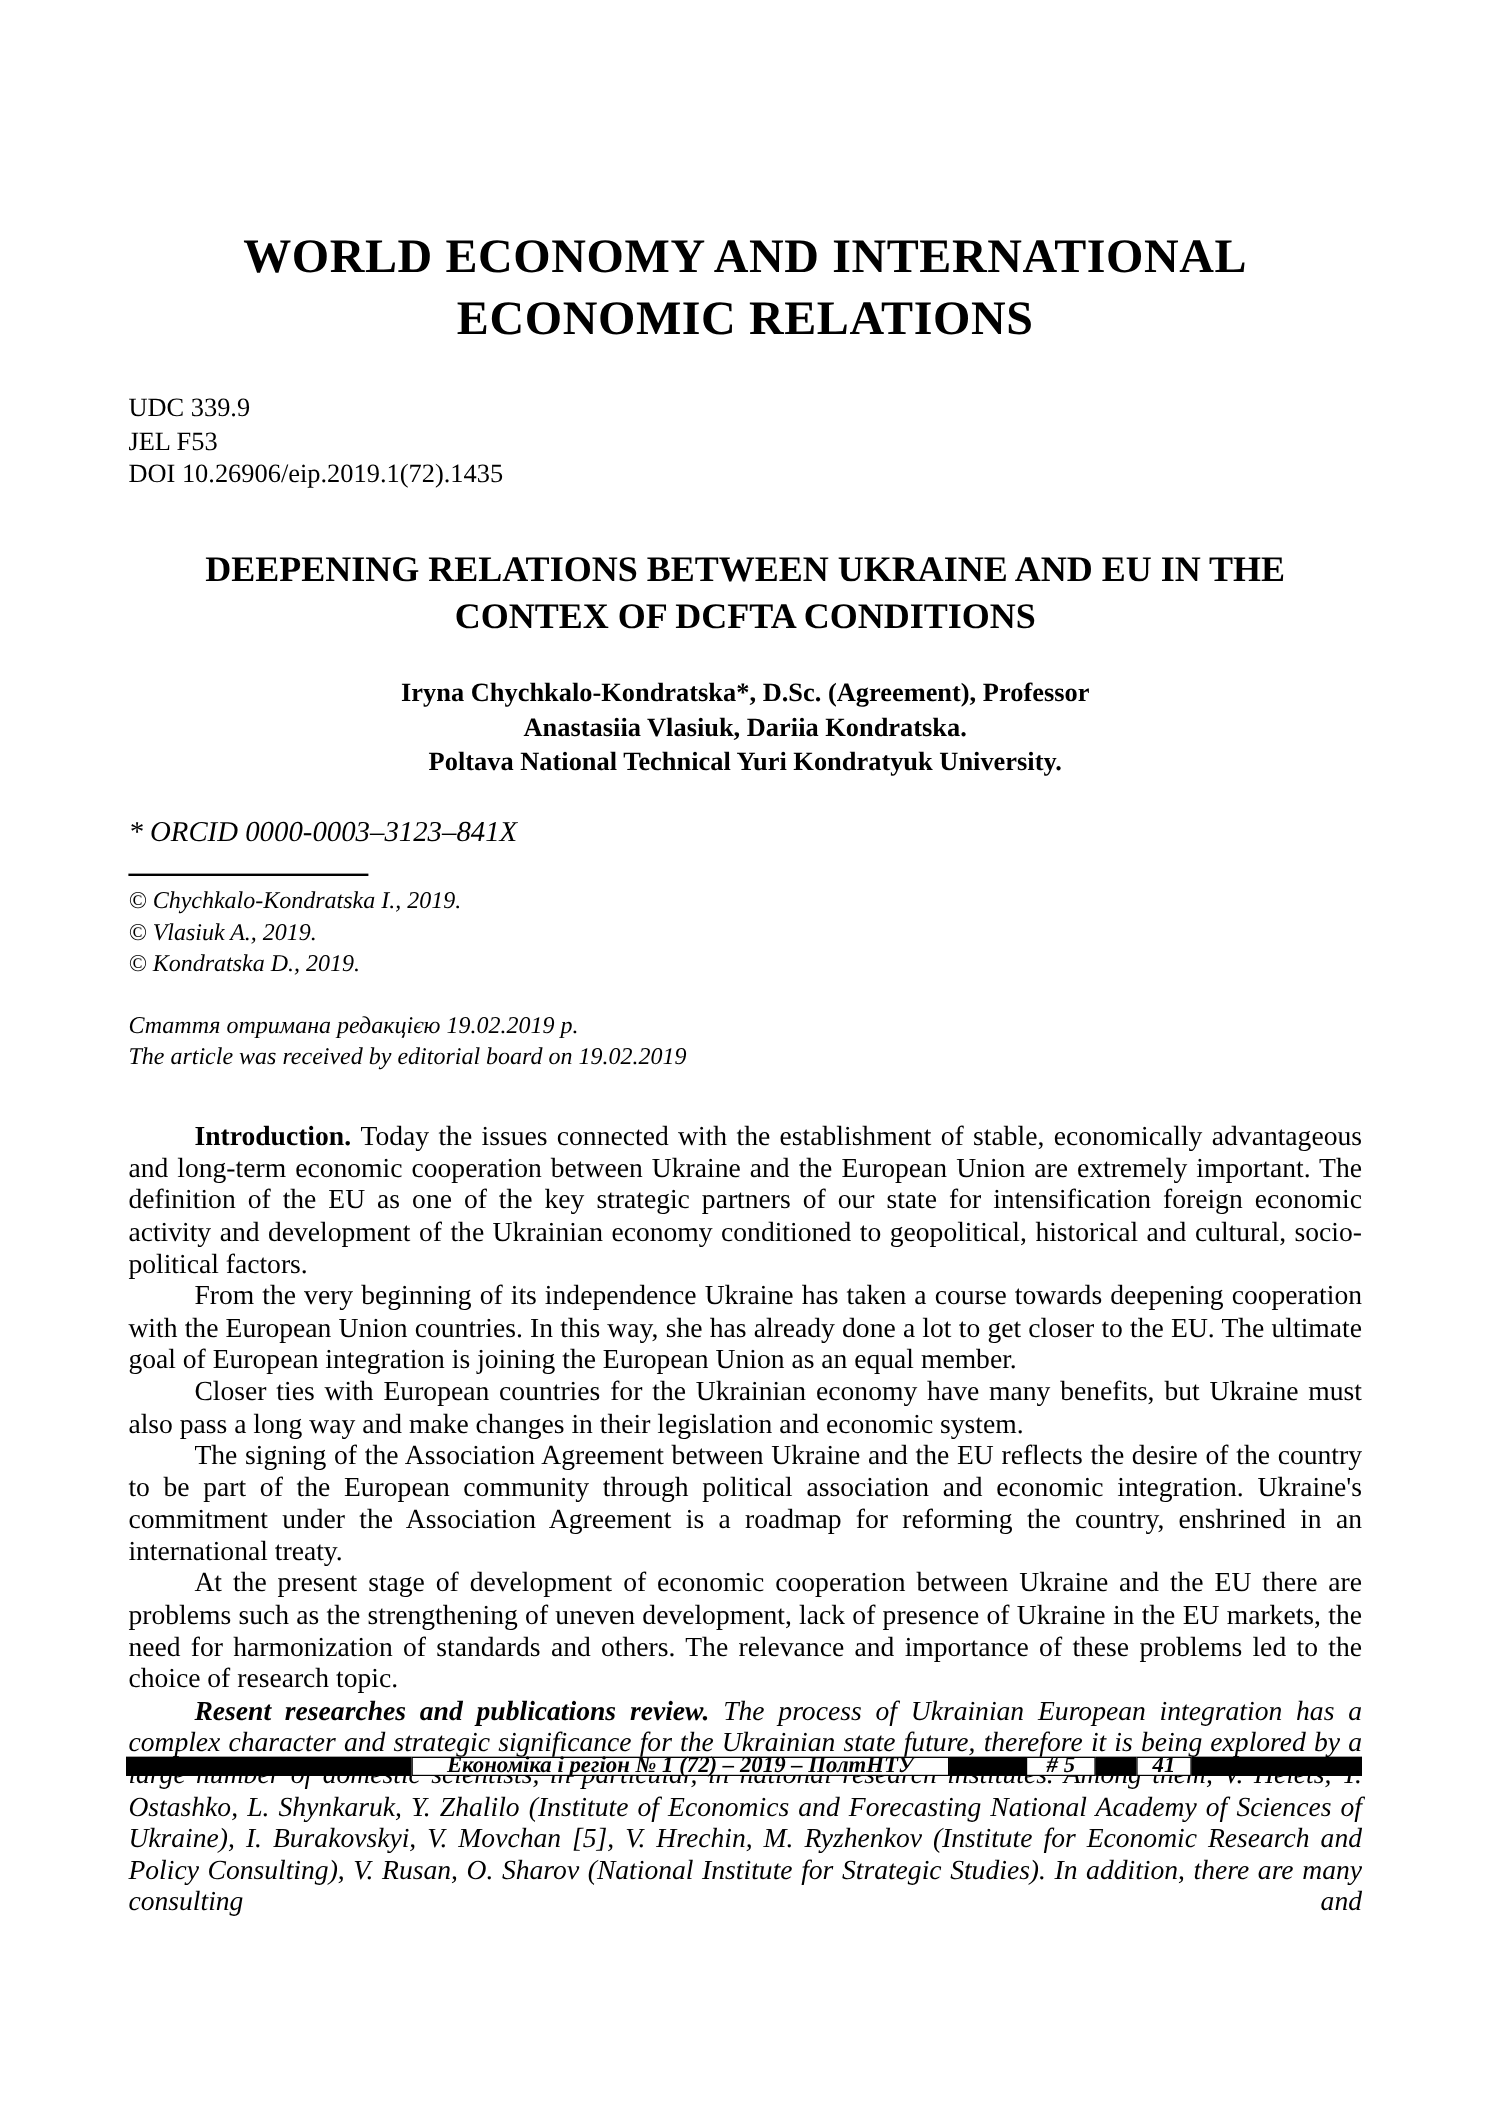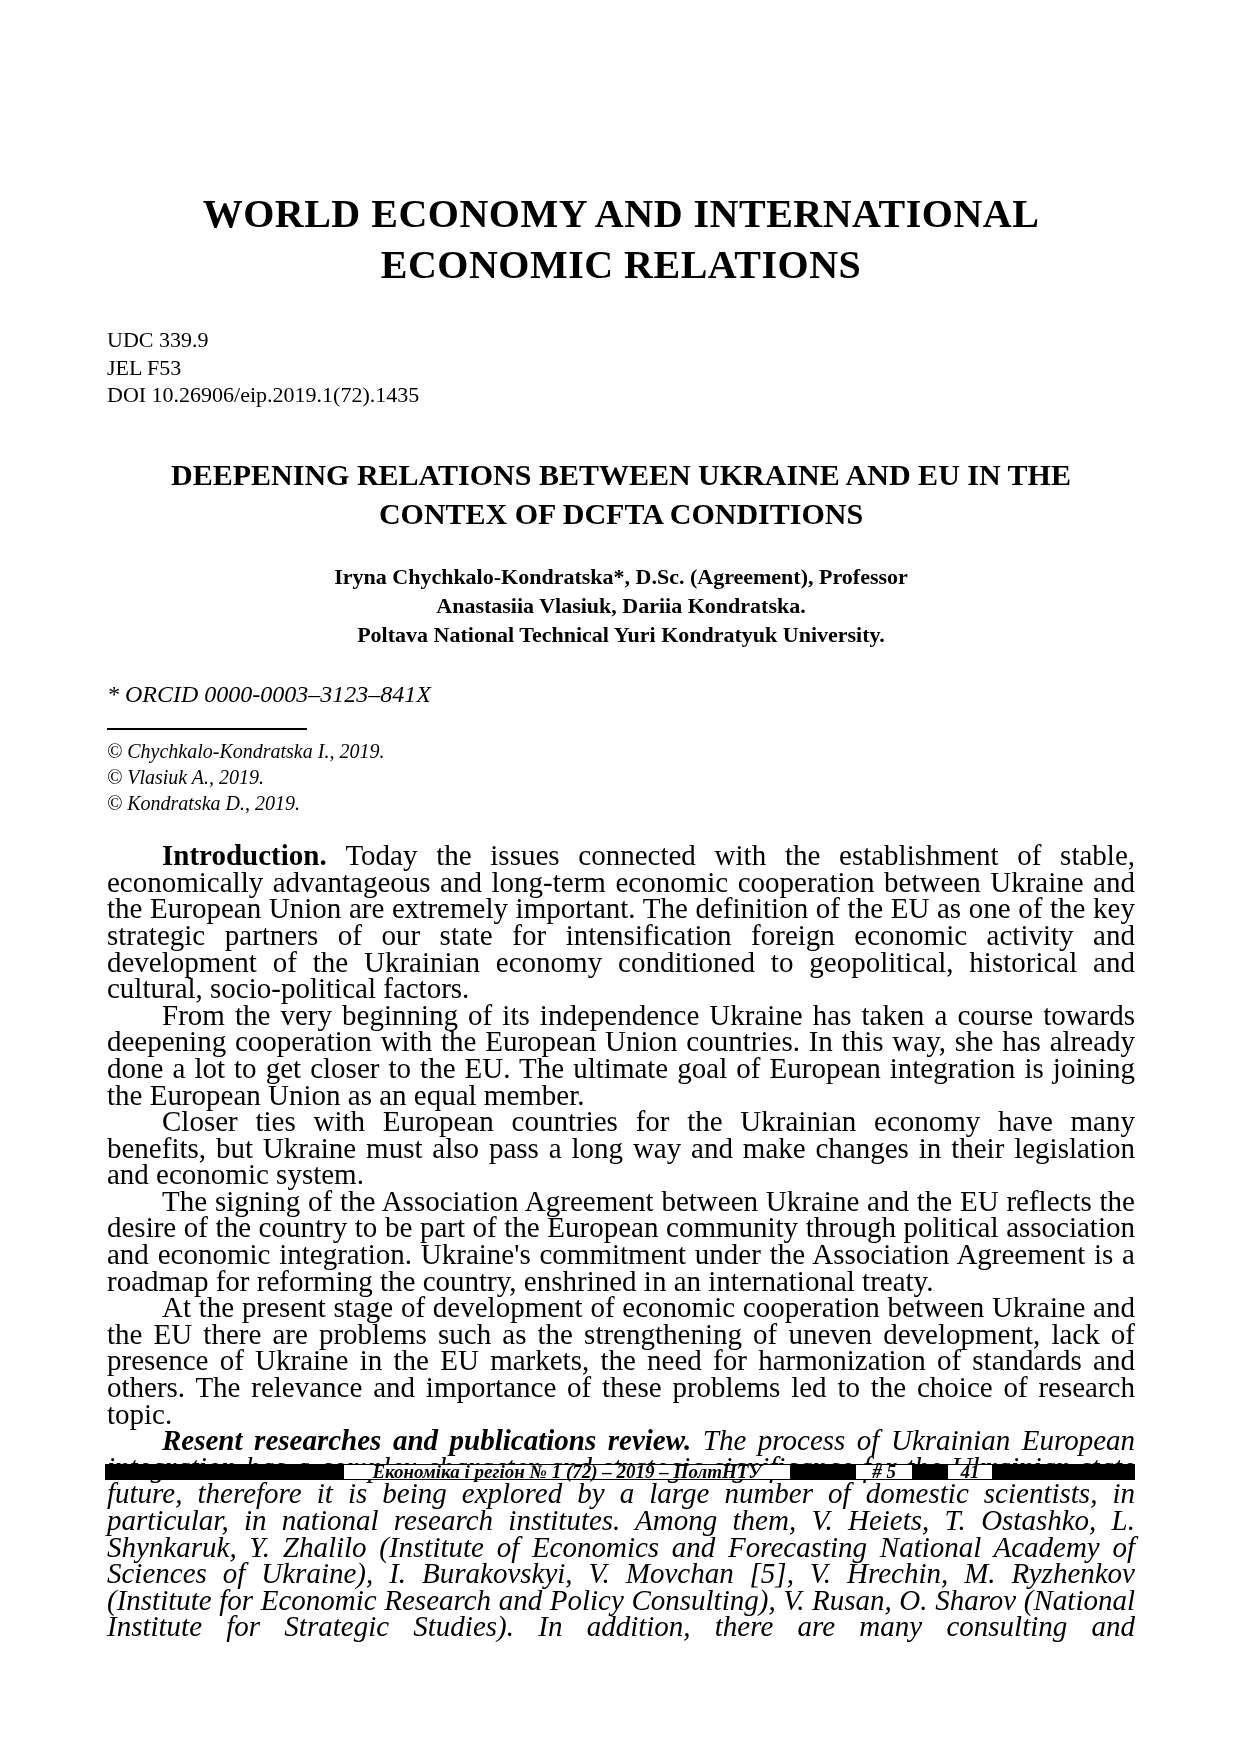--- a/index.html
+++ b/index.html
@@ -62,22 +62,22 @@
     width:200px;
     border:none;
     border-top:2px solid #000;
     margin:20px 0 8px 0;
   }
 
   .copyrights { font-style:italic; font-size:20px; line-height:1.3; }
   .received { margin-top:26px; font-style:italic; font-size:20px; line-height:1.3; }
 
   .body-text {
-    margin-top:12px;
-    font-size:29px;
+    margin-top:40px;
+    font-size:23px;
     line-height:26.6px;
     text-align:justify;
   }
   .body-text p { margin:0; text-indent:55px; }
   .body-text p.italic { font-style:italic; }
   .body-text p.cont { text-align-last:justify; }
   .body-text b.lead { font-weight:bold; }
 
   .footer-bar {
     position:absolute;
@@ -138,20 +138,22 @@
 
     <hr class="footnote-sep">
 
     <div class="copyrights">
       <div>© Chychkalo-Kondratska І., 2019.</div>
       <div>© Vlasiuk A., 2019.</div>
       <div>© Kondratska D., 2019.</div>
     </div>
 
     <div class="received">
+      <div>Стаття отримана редакцією 19.02.2019 р.</div>
+      <div>The article was received by editorial board on 19.02.2019</div>
     </div>
 
     <div class="body-text">
         <p><b class="lead">Introduction. </b>Today the issues connected with the establishment of stable, economically advantageous and long-term economic cooperation between Ukraine and the European Union are extremely important. The definition of the EU as one of the key strategic partners of our state for intensification foreign economic activity and development of the Ukrainian economy conditioned to geopolitical, historical and cultural, socio-political factors.</p>
         <p>From the very beginning of its independence Ukraine has taken a course towards deepening cooperation with the European Union countries. In this way, she has already done a lot to get closer to the EU. The ultimate goal of European integration is joining the European Union as an equal member.</p>
         <p>Closer ties with European countries for the Ukrainian economy have many benefits, but Ukraine must also pass a long way and make changes in their legislation and economic system.</p>
         <p>The signing of the Association Agreement between Ukraine and the EU reflects the desire of the country to be part of the European community through political association and economic integration. Ukraine's commitment under the Association Agreement is a roadmap for reforming the country, enshrined in an international treaty.</p>
         <p>At the present stage of development of economic cooperation between Ukraine and the EU there are problems such as the strengthening of uneven development, lack of presence of Ukraine in the EU markets, the need for harmonization of standards and others. The relevance and importance of these problems led to the choice of research topic.</p>
         <p class="italic cont"><b class="lead">Resent researches and publications review. </b>The process of Ukrainian European integration has a complex character and strategic significance for the Ukrainian state future, therefore it is being explored by a large number of domestic scientists, in particular, in national research institutes. Among them, V. Heiets, T. Ostashko, L. Shynkaruk, Y. Zhalilo (Institute of Economics and Forecasting National Academy of Sciences of Ukraine), I. Burakovskyi, V. Movchan [5], V. Hrechin, M. Ryzhenkov (Institute for Economic Research and Policy Consulting), V. Rusan, O. Sharov (National Institute for Strategic Studies). In addition, there are many consulting and</p>
       </div>

